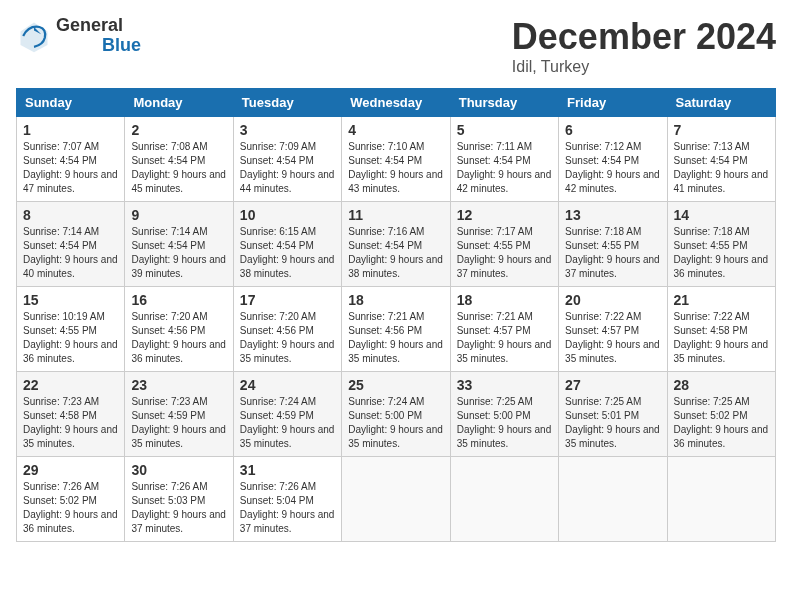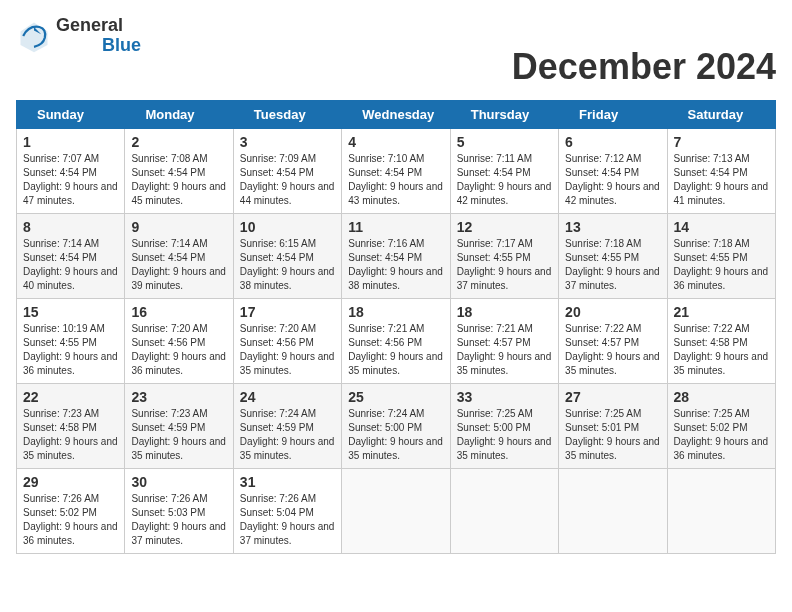--- a/index.html
+++ b/index.html
@@ -37,41 +37,40 @@
       color: #1a6faf;
       margin-left: 46px;
     }
     .logo-icon {
       width: 36px;
       height: 36px;
       margin-right: 4px;
     }
     .title-section {
       text-align: left;
-      margin-top: 30px;
     }
     .month-title {
       font-size: 36px;
       font-weight: bold;
       color: #333;
     }
     .location {
       font-size: 16px;
       color: #555;
     }
     table {
       width: 100%;
       border-collapse: collapse;
       table-layout: fixed;
     }
     th {
       background-color: #1a6faf;
       color: white;
       text-align: left;
-      padding: 6px 20px;
+      padding: 6px 8px;
       font-size: 13px;
       font-weight: bold;
       border: 1px solid #1a6faf;
     }
     td {
       border: 1px solid #ccc;
       vertical-align: top;
       padding: 5px 6px;
       font-size: 10.5px;
       color: #333;
@@ -106,20 +105,21 @@
       <path d="M8 20 Q14 8 26 10 Q34 12 32 22 Q30 30 20 32" fill="none" stroke="#1a6faf" stroke-width="2.5"></path>
       <path d="M20 10 L28 18 L20 14 Z" fill="#1a6faf"></path>
     </svg>
     <div class="logo-text">
       <span class="logo-general">General</span>
       <span class="logo-blue">Blue</span>
     </div>
   </div>
   <div class="title-section">
     <div class="month-title">December 2024</div>
+    <div class="location">Idil, Turkey</div>
   </div>
 </div>
 
 <table>
   <thead>
     <tr>
       <th>Sunday</th>
       <th>Monday</th>
       <th>Tuesday</th>
       <th>Wednesday</th>

